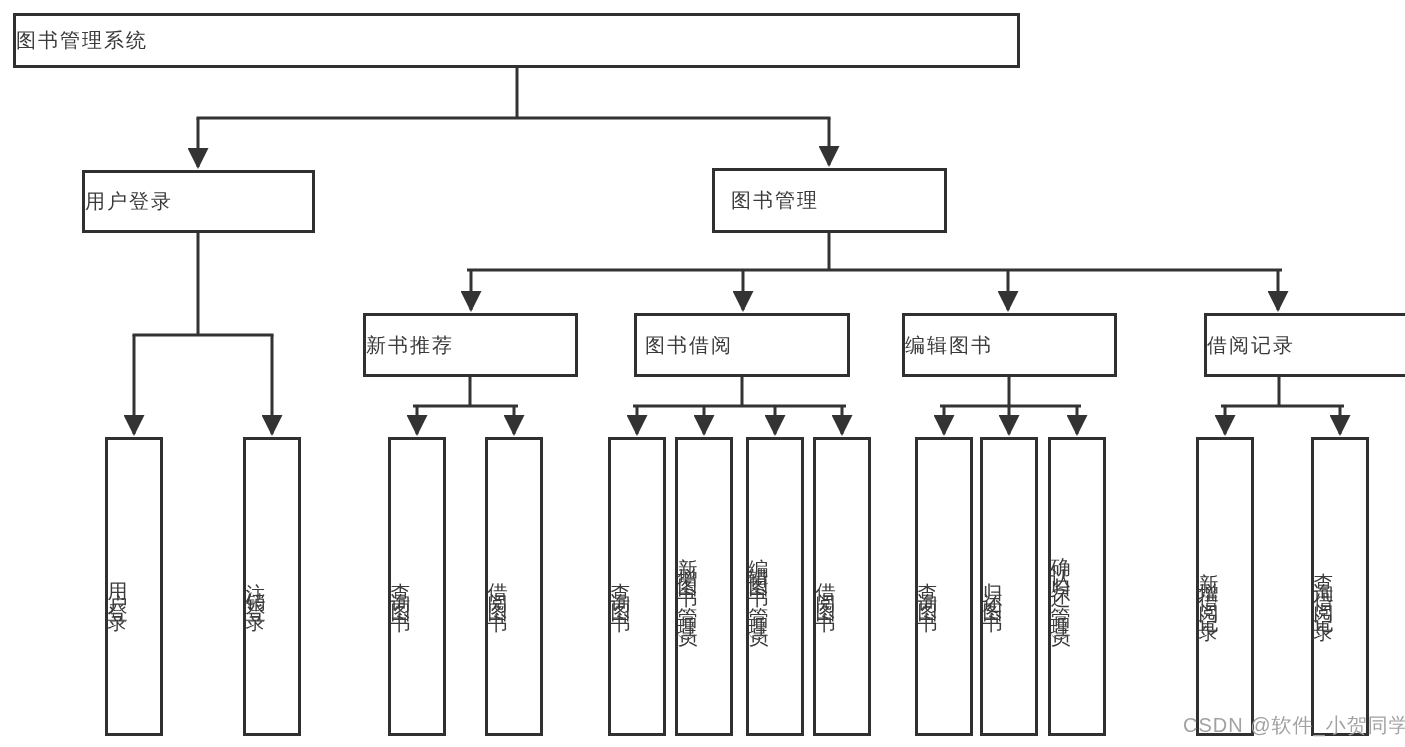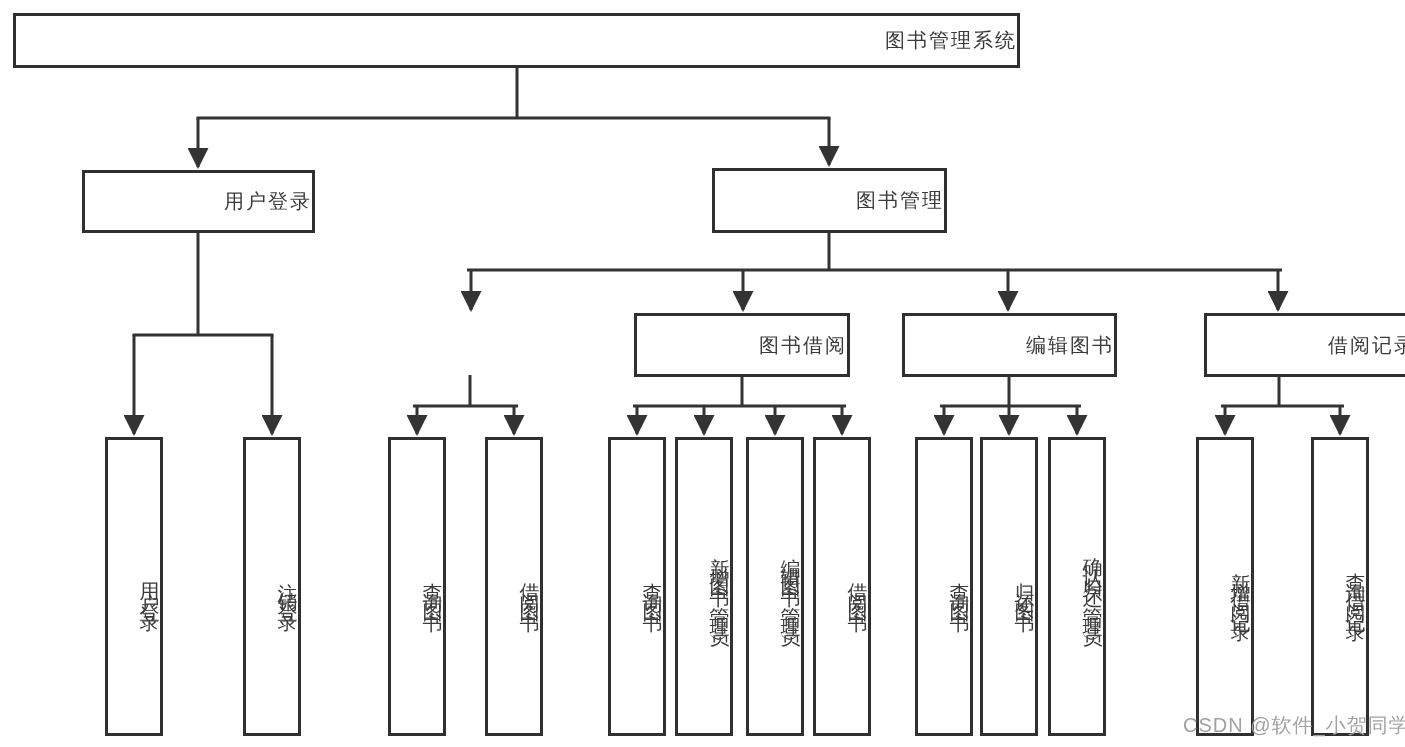--- a/index.html
+++ b/index.html
@@ -4,31 +4,31 @@
 <style>
   html,body{margin:0;padding:0;background:#ffffff;}
   .canvas{
     position:relative;width:1405px;height:747px;background:#ffffff;
     font-family:"Liberation Sans", sans-serif;overflow:hidden;
   }
   .connectors{position:absolute;left:0;top:0;z-index:1;}
   .box{
     position:absolute;box-sizing:border-box;z-index:2;
     border:3px solid #303030;background:#ffffff;
-    display:flex;align-items:center;justify-content:flex-end;
+    display:flex;align-items:center;justify-content:flex-start;
     color:#3a3a3a;font-size:20px;
   }
   .box .lbl{letter-spacing:2px;white-space:nowrap;}
   .leaf .lbl{
     writing-mode:vertical-rl;text-orientation:mixed;
     letter-spacing:10px;line-height:1;white-space:normal;
   }
   .root-box{top:13px;left:13px;width:1007px;height:55px;}
   .l2-user{top:170px;left:82px;width:233px;height:63px;}
-  .l2-book{top:168px;left:712px;width:235px;height:65px;}
+  .l2-book{top:168px;left:712px;width:235px;height:65px;padding-left:16px;}
   .l3{top:313px;height:64px;}
   .leaf{top:437px;width:58px;height:299px;}
   .watermark{
     position:absolute;left:1183px;top:712px;z-index:5;
     font-size:20px;color:#a2a2a2;white-space:nowrap;letter-spacing:1px;
   }
 </style>
 </head>
 <body>
 
@@ -88,20 +88,23 @@
     <span class="lbl">图书管理系统</span>
   </div>
 
   <div class="box l2-user">
     <span class="lbl">用户登录</span>
   </div>
   <div class="box l2-book">
     <span class="lbl">图书管理</span>
   </div>
 
+  <div class="box l3" style="left:363px;width:215px;">
+    <span class="lbl">新书推荐</span>
+  </div>
   <div class="box l3" style="left:634px;width:216px;padding-left:8px;">
     <span class="lbl">图书借阅</span>
   </div>
   <div class="box l3" style="left:902px;width:215px;">
     <span class="lbl">编辑图书</span>
   </div>
   <div class="box l3" style="left:1204px;width:215px;">
     <span class="lbl">借阅记录</span>
   </div>
 

